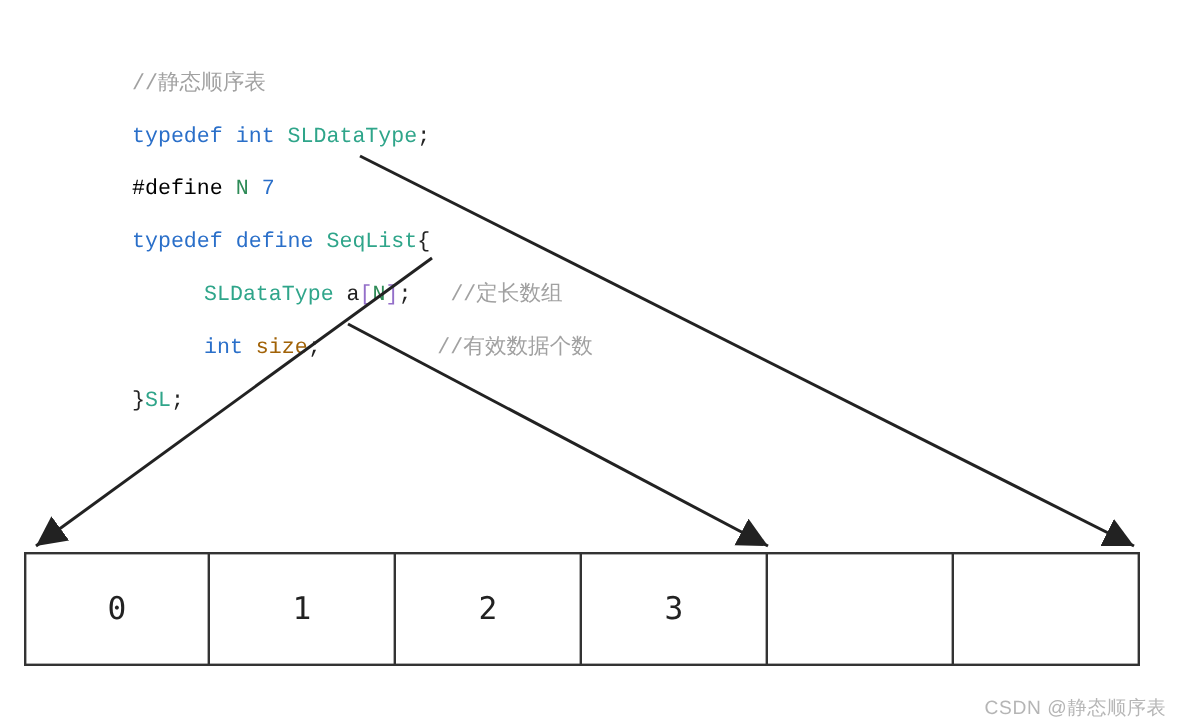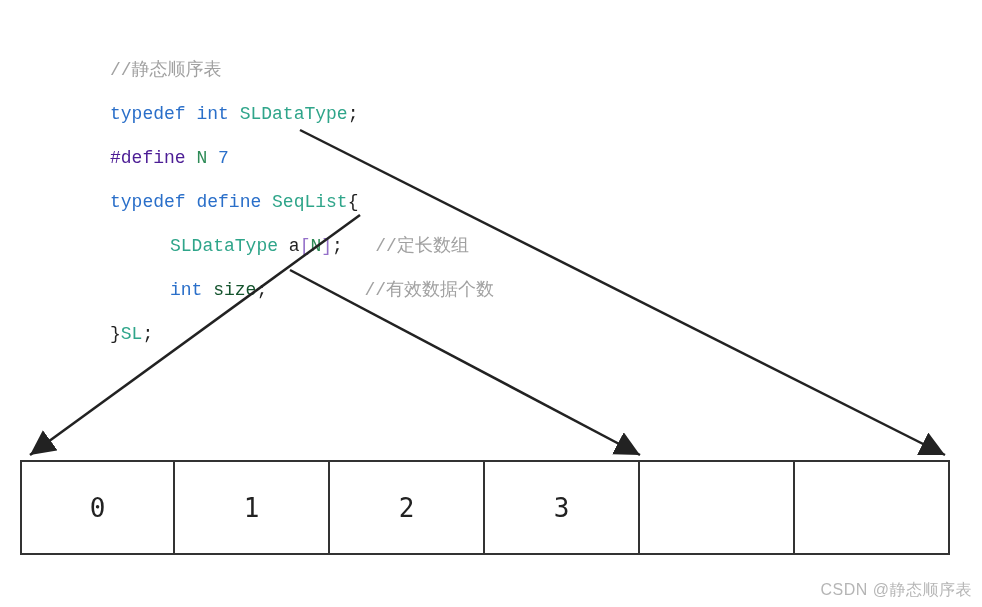--- a/index.html
+++ b/index.html
@@ -15,25 +15,25 @@
       position: absolute;
       left: 110px;
       top: 0;
       font-size: 18px;
       line-height: 44px;
       margin-top: 48px;
     }
     .code-line { white-space: pre; }
     .comment { color: #a1a1a1; }
     .keyword { color: #2a6fc9; } 
-    .preproc { color: #4c1d95; } 
+    .preproc { color: #000000; } 
     .defname { color: #2e8b57; } 
     .defval { color: #2a6fc9; } 
     .typename { color: #2fa58a; } 
-    .member { color: #14532d; } 
+    .member { color: #a16207; } 
     .sqbracket { color: #946fc9; }
     .plain { color: #222; }
     .indent { display: inline-block; width: 60px; }
     .inline-comment { color: #a1a1a1; }
     .svg-layer {
       position: absolute;
       left: 0; top: 0;
       width: 982px; height: 607px;
       pointer-events: none;
     }

